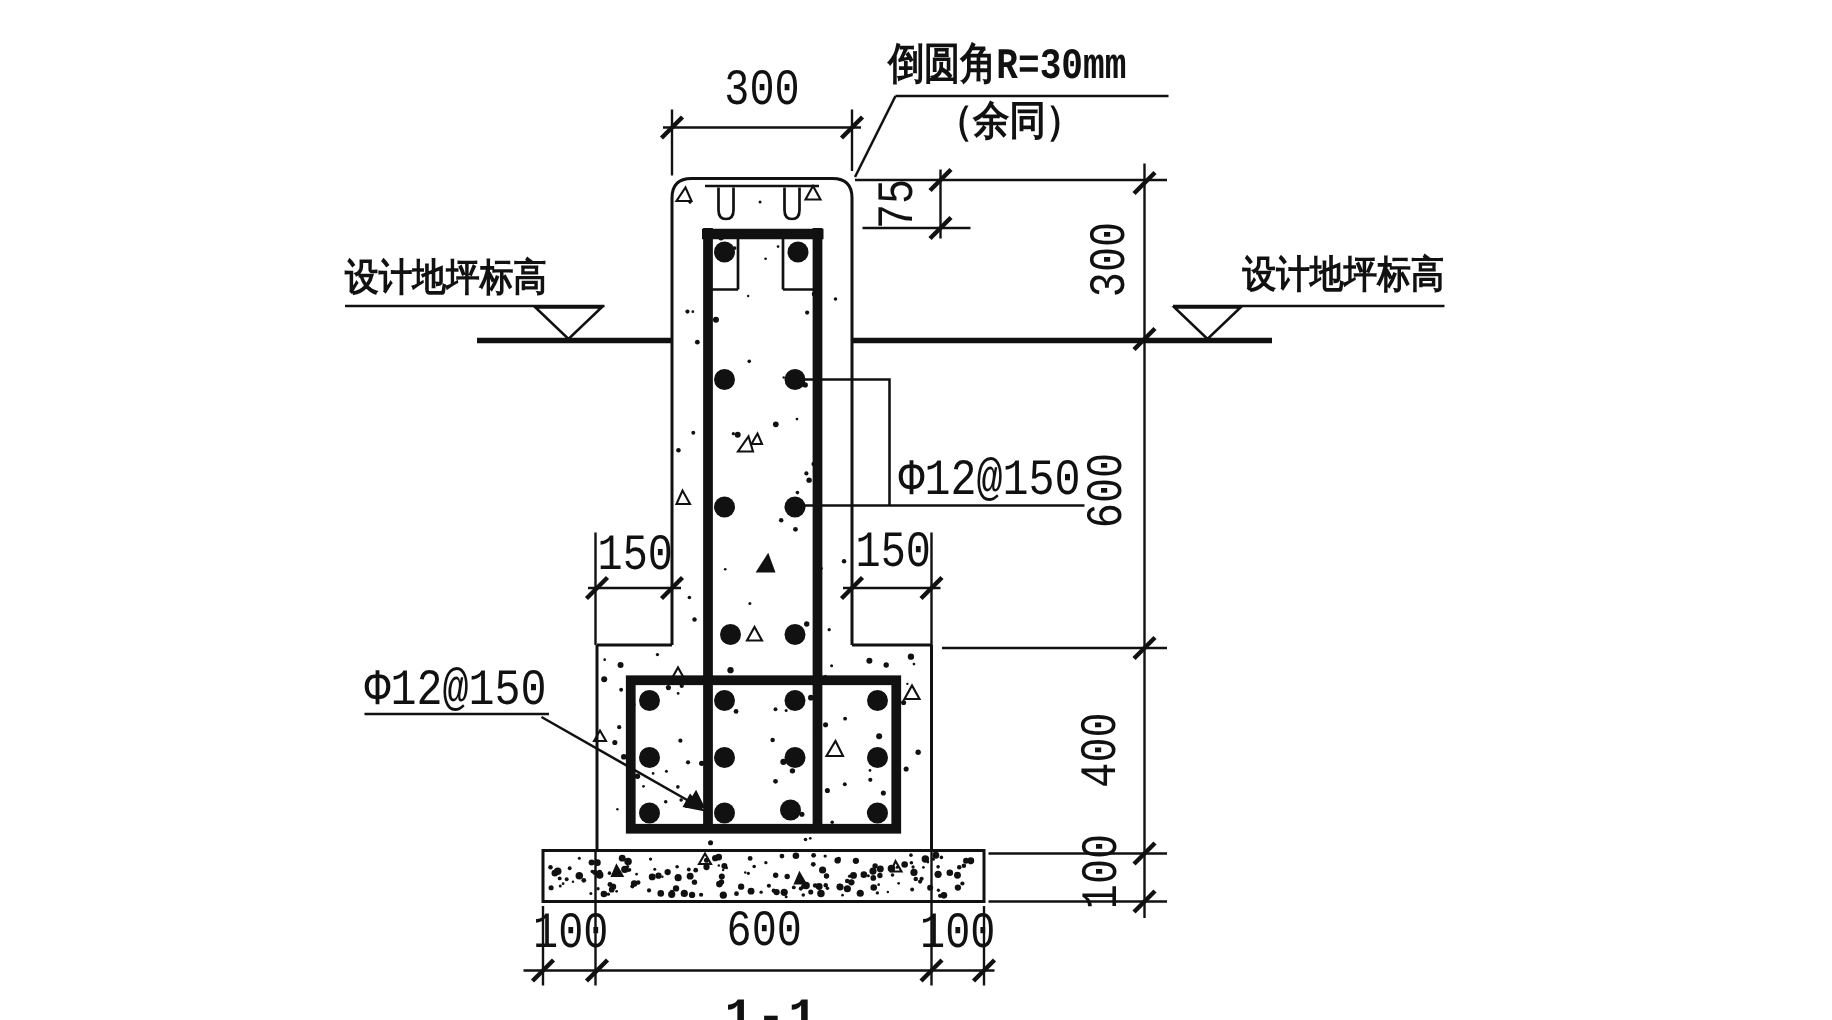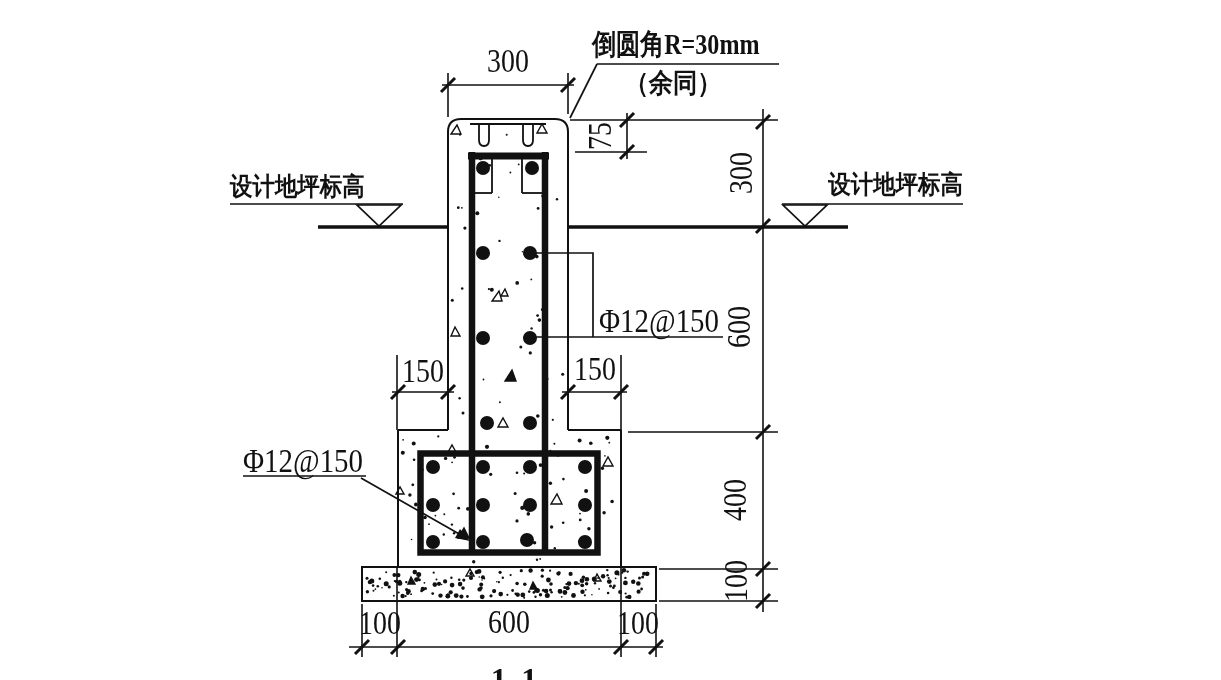--- a/index.html
+++ b/index.html
@@ -1,17 +1,17 @@
 <!DOCTYPE html>
 <html><head>
 <meta charset="utf-8">
 <style>
   html,body{margin:0;padding:0;background:#fff;}
   #canvas{position:relative;width:1221px;height:680px;background:#fff;overflow:hidden;
-          font-family:Liberation Serif, serif;color:#111;}
+          font-family:Liberation Mono, monospace;color:#111;}
   #linework{position:absolute;left:0;top:0;}
   .t{position:absolute;color:#111;line-height:1;white-space:nowrap;}
   .num{font-size:34px;transform:scaleX(.82);transform-origin:center;text-align:center;}
   .numl{font-size:34px;transform:scaleX(.85);transform-origin:left center;}
   .vnum{font-size:34px;width:110px;height:34px;line-height:34px;text-align:center;
         transform:rotate(-90deg) scaleX(.82);}
   .cjk{font-size:25.5px;font-weight:600;transform:scaleX(.88);transform-origin:left center;}
   .cjkr{font-size:25.5px;font-weight:600;transform:scaleX(.88);transform-origin:right center;text-align:right;}
   .note{font-size:29px;font-weight:700;transform:scaleX(.83);transform-origin:left center;}
   .note2{font-size:27px;font-weight:700;text-align:center;transform:scaleX(.9);transform-origin:center;}

